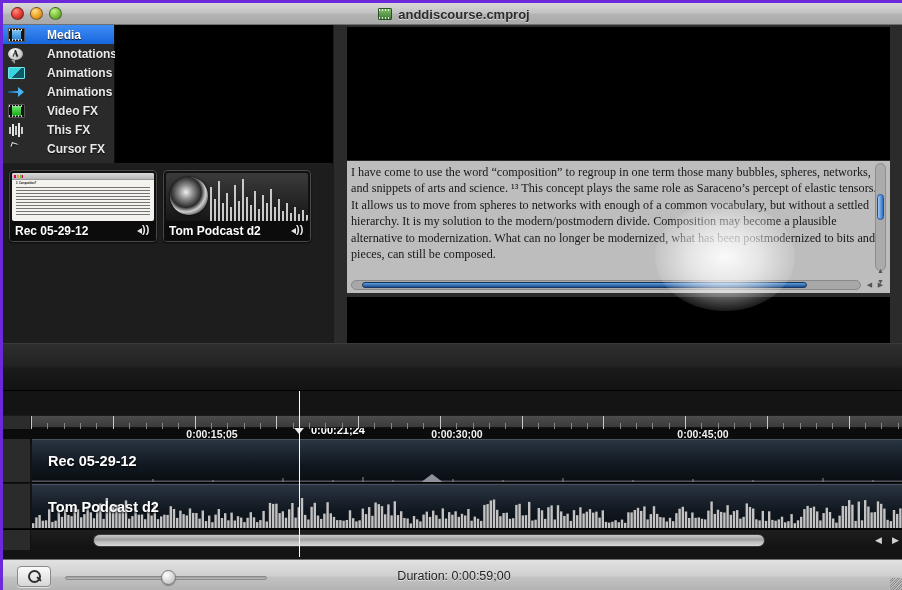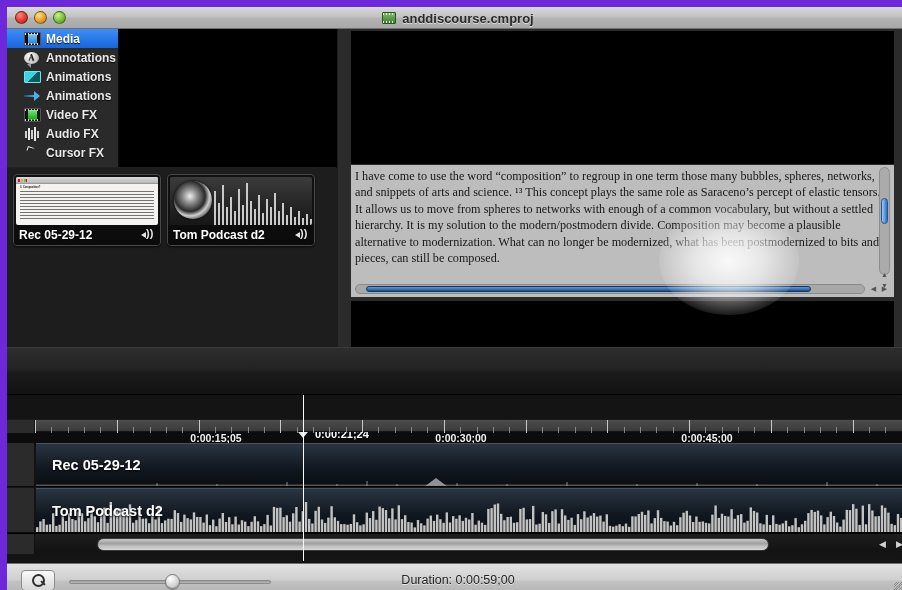--- a/index.html
+++ b/index.html
@@ -5,21 +5,21 @@
   * { margin:0; padding:0; box-sizing:border-box; }
   html, body { width:902px; height:590px; overflow:hidden; }
   body {
     font-family: "Liberation Sans", sans-serif;
     background:#1a1a1a;
     -webkit-font-smoothing:antialiased;
   }
   .app {
     position:relative; width:902px; height:590px;
     background:#101010;
-    border:7px solid #6d28d9;
+    border:3px solid #6d28d9;
   }
 
   
   .titlebar {
     position:absolute; left:0; top:0; width:902px; height:22px;
     background:linear-gradient(to bottom,#d8d8d8 0%,#c2c2c2 48%,#b4b4b4 52%,#a8a8a8 100%);
     border-bottom:1px solid #6f6f6f;
     display:flex; align-items:center;
   }
   .traffic { display:flex; gap:6px; padding-left:8px; }
@@ -54,22 +54,22 @@
   
   .leftpanel {
     position:absolute; left:0; top:0; width:330px; height:318px;
     background:#212121; border-right:1px solid #0a0a0a;
   }
   .sidebar {
     position:absolute; left:0; top:0; width:112px; height:138px;
     background:#2a2a2a; border-right:1px solid #0c0c0c;
   }
   .side-item {
-    height:19px; display:flex; align-items:center; gap:5px;
-    padding-left:17px; color:#e9e9e9; font-size:12px; font-weight:bold;
+    height:19px; display:flex; align-items:center; gap:22px;
+    padding-left:5px; color:#e9e9e9; font-size:12px; font-weight:bold;
     text-shadow:0 1px 1px rgba(0,0,0,.85);
   }
   .side-item.active {
     background:linear-gradient(to bottom,#3f8ef5 0%,#1666dd 100%);
     color:#fff;
   }
   .sicon { width:17px; height:14px; flex:0 0 17px; position:relative; }
   
   .ic-media { background:#111; border:1px solid #555; border-radius:1px; }
   .ic-media:before {
@@ -427,21 +427,21 @@
         <div class="side-item">
           <span class="sicon ic-anim"></span>
           <span>Animations</span>
         </div>
         <div class="side-item">
           <span class="sicon ic-vfx"></span>
           <span>Video FX</span>
         </div>
         <div class="side-item">
           <span class="sicon ic-afx"></span>
-          <span>Audio FX</span>
+          <span>This FX</span>
         </div>
         <div class="side-item">
           <span class="sicon ic-cursor"></span>
           <span>Cursor FX</span>
         </div>
       </div>
 
       <div class="preview-black"></div>
 
       <div class="bin">

